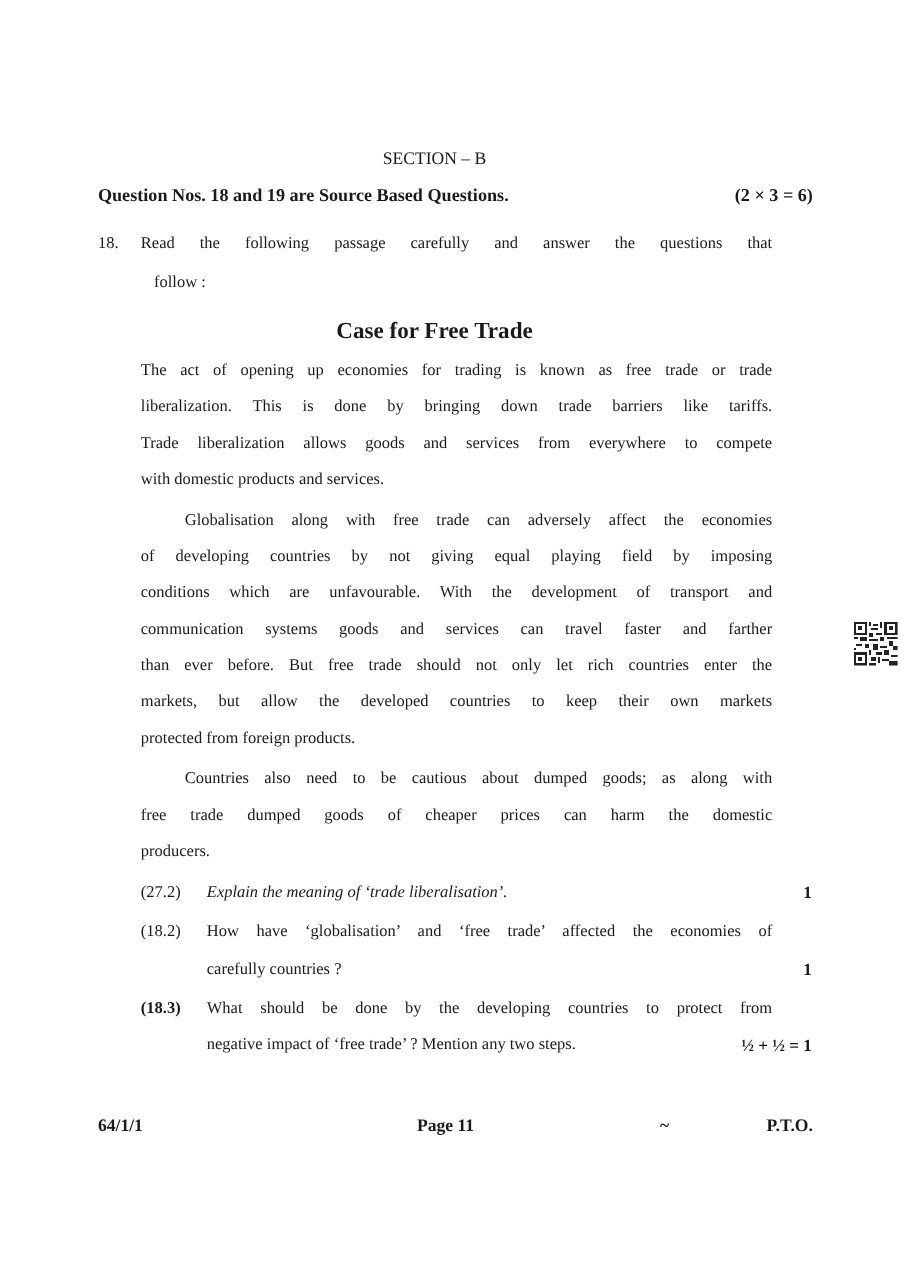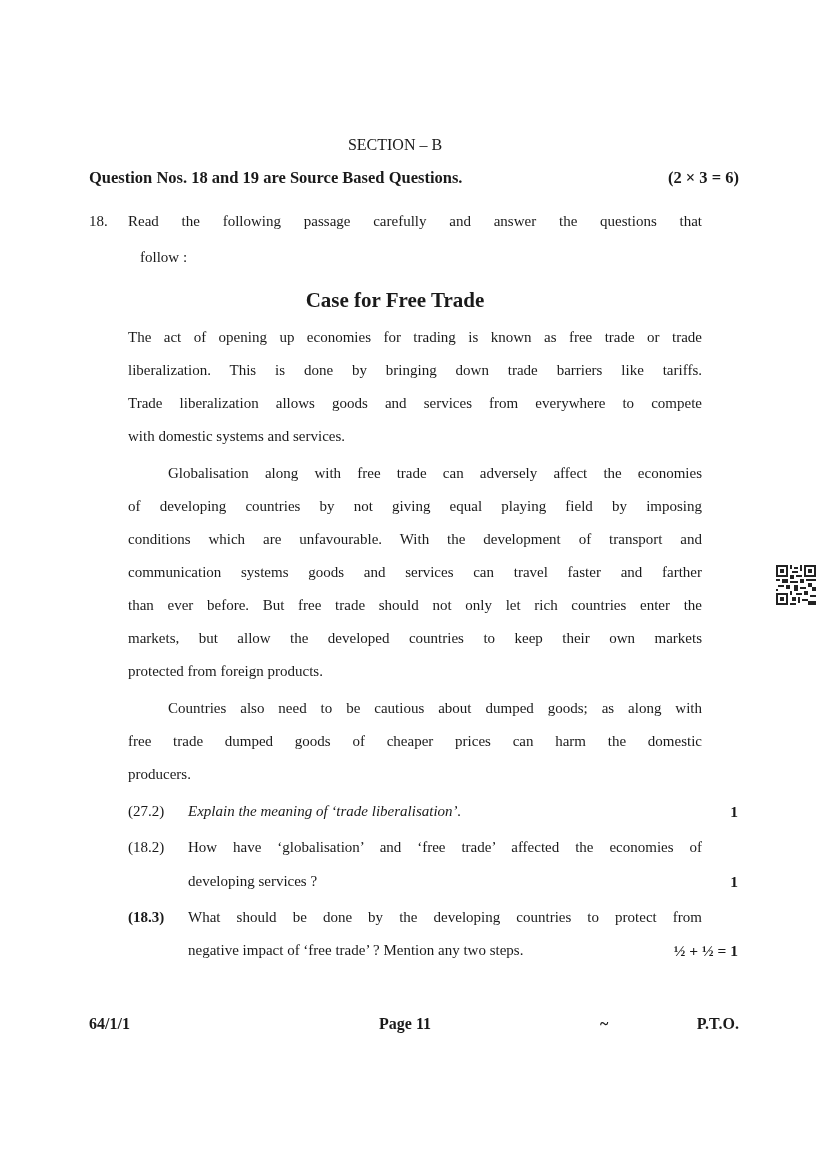--- a/index.html
+++ b/index.html
@@ -29,41 +29,41 @@
 
 <div class="abs line" style="left:89px; top:213px;">18.</div>
 <div class="abs line just" style="left:128px; top:213px; width:574px;">Read the following passage carefully and answer the questions that</div>
 <div class="abs line" style="left:128px; top:249px;margin-left:12px;">follow :</div>
 
 <div class="abs passage-title">Case for Free Trade</div>
 
 <div class="abs line just" style="left:128px; top:329px; width:574px;">The act of opening up economies for trading is known as free trade or trade</div>
 <div class="abs line just" style="left:128px; top:362px; width:574px;">liberalization. This is done by bringing down trade barriers like tariffs.</div>
 <div class="abs line just" style="left:128px; top:395px; width:574px;">Trade liberalization allows goods and services from everywhere to compete</div>
-<div class="abs line" style="left:128px; top:428px;">with domestic systems and services.</div>
+<div class="abs line" style="left:128px; top:428px;">with domestic products and services.</div>
 
 <div class="abs line just" style="left:168px; top:465px; width:534px;">Globalisation along with free trade can adversely affect the economies</div>
 <div class="abs line just" style="left:128px; top:498px; width:574px;">of developing countries by not giving equal playing field by imposing</div>
 <div class="abs line just" style="left:128px; top:531px; width:574px;">conditions which are unfavourable. With the development of transport and</div>
 <div class="abs line just" style="left:128px; top:564px; width:574px;">communication systems goods and services can travel faster and farther</div>
 <div class="abs line just" style="left:128px; top:597px; width:574px;">than ever before. But free trade should not only let rich countries enter the</div>
 <div class="abs line just" style="left:128px; top:630px; width:574px;">markets, but allow the developed countries to keep their own markets</div>
 <div class="abs line" style="left:128px; top:663px;">protected from foreign products.</div>
 
 <div class="abs line just" style="left:168px; top:700px; width:534px;">Countries also need to be cautious about dumped goods; as along with</div>
 <div class="abs line just" style="left:128px; top:733px; width:574px;">free trade dumped goods of cheaper prices can harm the domestic</div>
 <div class="abs line" style="left:128px; top:766px;">producers.</div>
 
 <div class="abs line" style="left:128px; top:803px;">(27.2)</div>
 <div class="abs line" style="left:188px; top:803px;font-style:italic;">Explain the meaning of ‘trade liberalisation’.</div>
 <div class="abs mark" style="right:89px; top:803px;">1</div>
 
 <div class="abs line" style="left:128px; top:839px;">(18.2)</div>
 <div class="abs line just" style="left:188px; top:839px; width:514px;">How have ‘globalisation’ and ‘free trade’ affected the economies of</div>
-<div class="abs line" style="left:188px; top:873px;">developing services ?</div>
+<div class="abs line" style="left:188px; top:873px;">carefully countries ?</div>
 <div class="abs mark" style="right:89px; top:873px;">1</div>
 
 <div class="abs line" style="left:128px; top:909px;font-weight:bold;">(18.3)</div>
 <div class="abs line just" style="left:188px; top:909px; width:514px;">What should be done by the developing countries to protect from</div>
 <div class="abs line" style="left:188px; top:942px;">negative impact of ‘free trade’ ? Mention any two steps.</div>
 <div class="abs mark" style="right:89px; top:942px;">½ + ½ = 1</div>
 
 <div class="abs qr">
   <svg width="40" height="40" viewBox="0 0 20 20" shape-rendering="crispEdges">
     <rect x="0" y="0" width="20" height="20" fill="#fff"></rect>

